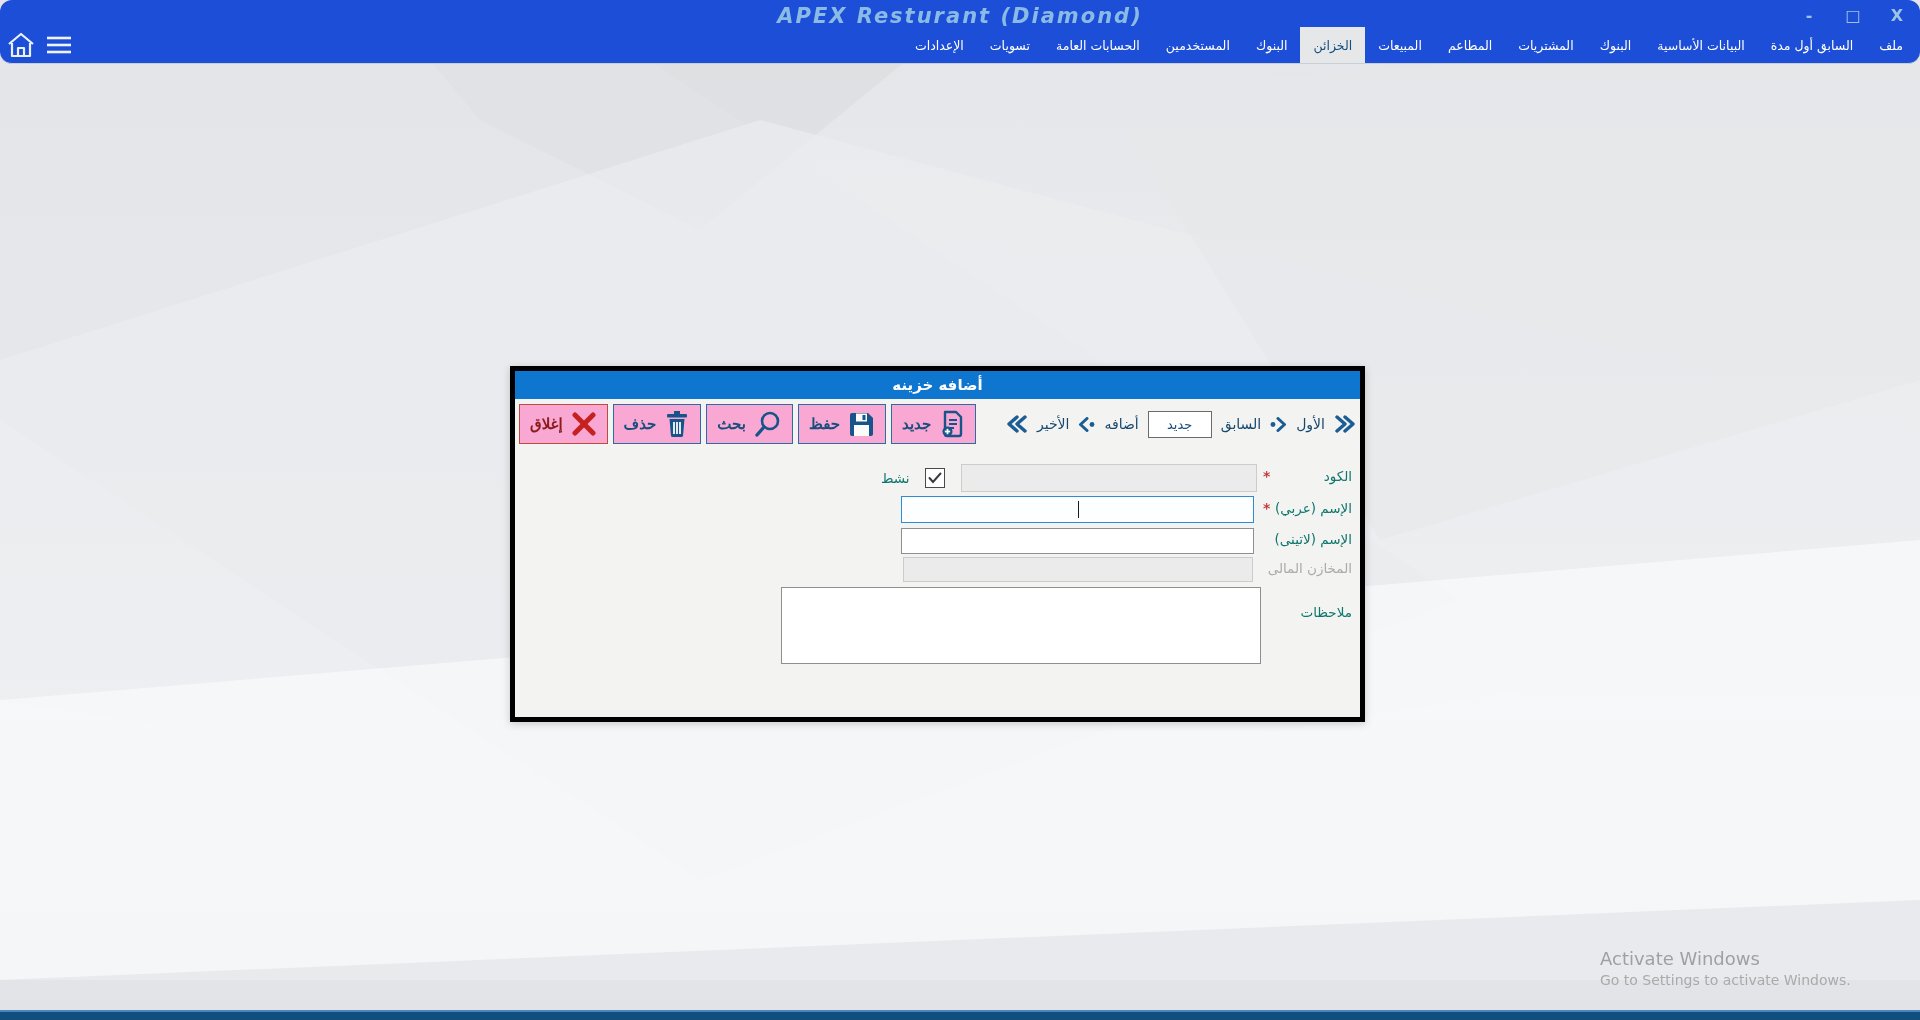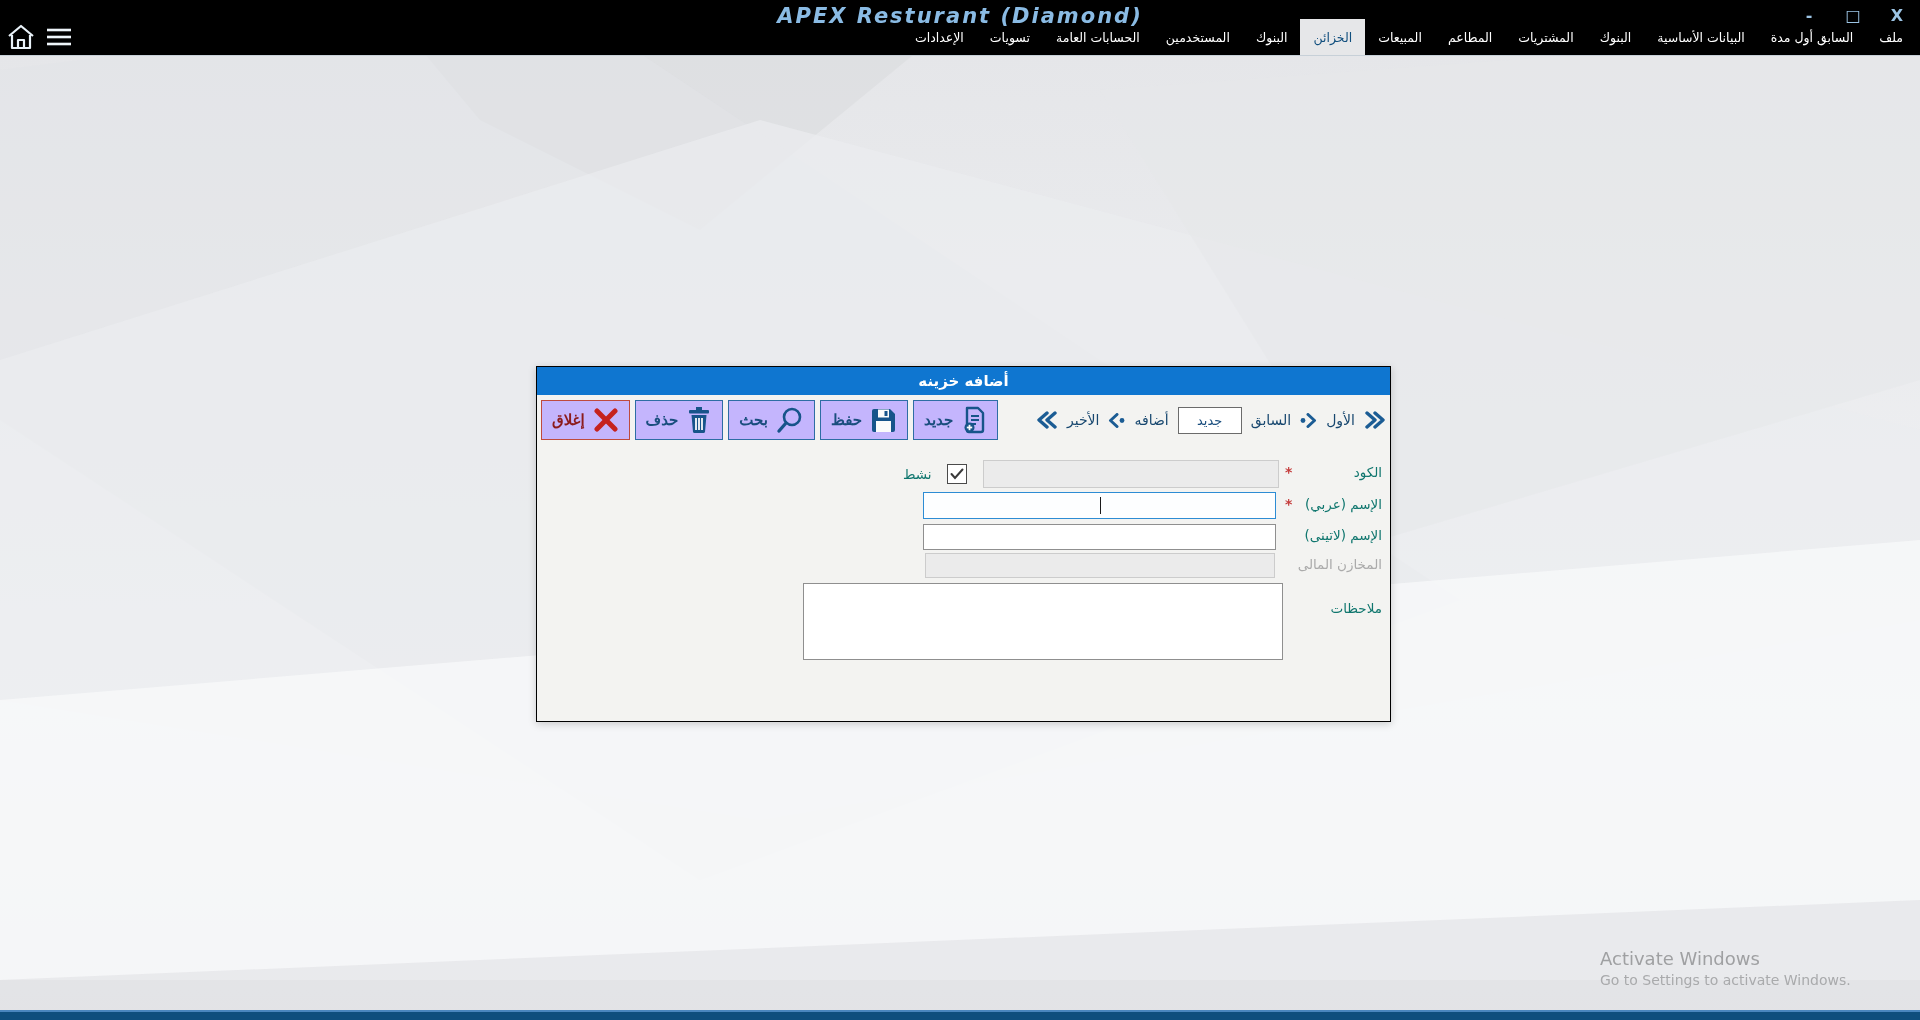--- a/index.html
+++ b/index.html
@@ -3,46 +3,46 @@
 <meta charset="utf-8">
 <style>
   * { margin:0; padding:0; box-sizing:border-box; }
   html,body { width:1920px; height:1020px; overflow:hidden; }
   body { font-family:"DejaVu Sans","Liberation Sans",sans-serif; background:#e9eaec; position:relative; }
 
   
   #wallpaper { position:absolute; inset:0; z-index:0; }
 
   
-  .topbar { position:absolute; top:0; left:0; width:1920px; height:56px;
-            background:#000000; z-index:5; border-bottom:1px solid #c7d0d8; }
+  .topbar { position:absolute; top:0; left:0; width:1920px; height:64px;
+            background:#1d4ed8; z-index:5; border-bottom:1px solid #c7d0d8;border-radius:12px; }
   .app-title { position:absolute; top:4px; left:0; width:100%; text-align:center;
                color:#8abbe4; font-size:21px; font-weight:bold; font-style:italic;
                letter-spacing:2px; }
   .win-controls { position:absolute; top:6px; right:14px; display:flex; gap:26px;
                   color:#9cc4e4; font-size:16px; font-weight:bold; }
   .win-controls span { cursor:default; width:18px; text-align:center; }
   .left-icons { position:absolute; left:6px; bottom:4px; display:flex; gap:10px; align-items:center; }
   .menu-row { position:absolute; right:4px; bottom:0; height:36px; display:flex;
               direction:rtl; align-items:stretch; }
   .menu-item { color:#ffffff; font-size:12.5px; padding:0 13px; display:flex;
                align-items:center; cursor:default; white-space:nowrap; }
   .menu-item.selected { background:#e6e7e9; color:#114f7e; }
 
   
-  .dialog { position:absolute; left:536px; top:366px; width:855px; height:356px;
-            background:#f3f3f1; border:1px solid #000000; z-index:10;
+  .dialog { position:absolute; left:510px; top:366px; width:855px; height:356px;
+            background:#f3f3f1; border:5px solid #000000; z-index:10;
             box-shadow:0 2px 8px rgba(0,0,0,.18); }
   .dialog-header { height:28px; background:#0f76d0; color:#ffffff; text-align:center;
                    font-size:15px; font-weight:bold; line-height:28px; }
   .toolbar { position:absolute; top:31px; left:4px; right:4px; height:44px;
              display:flex; direction:rtl; justify-content:space-between; align-items:center; }
   .btn-group { display:flex; direction:rtl; gap:5px; }
   .tb-btn { height:40px; display:flex; direction:rtl; align-items:center; gap:8px;
-            padding:0 10px; background:#c4b5fd; border:1px solid #2e6da4; cursor:pointer; }
+            padding:0 10px; background:#f9a8d4; border:1px solid #2e6da4; cursor:pointer; }
   .tb-btn .lbl { color:#1a4e7e; font-size:15px; font-weight:bold; }
   .tb-btn.danger { border-color:#bf4a3e; }
   .tb-btn.danger .lbl { color:#8c1b1b; }
   .nav-group { display:flex; direction:rtl; align-items:center; gap:9px; margin-left:2px; }
   .nav-lbl { color:#17476f; font-size:14px; font-weight:normal; cursor:pointer; white-space:nowrap; }
   .nav-current { width:64px; height:27px; background:#ffffff; border:1px solid #6b6b6b;
                  color:#1a4e7e; font-size:13px; display:flex; align-items:center;
                  justify-content:center; }
   .nav-ico { display:flex; align-items:center; cursor:pointer; }
 

